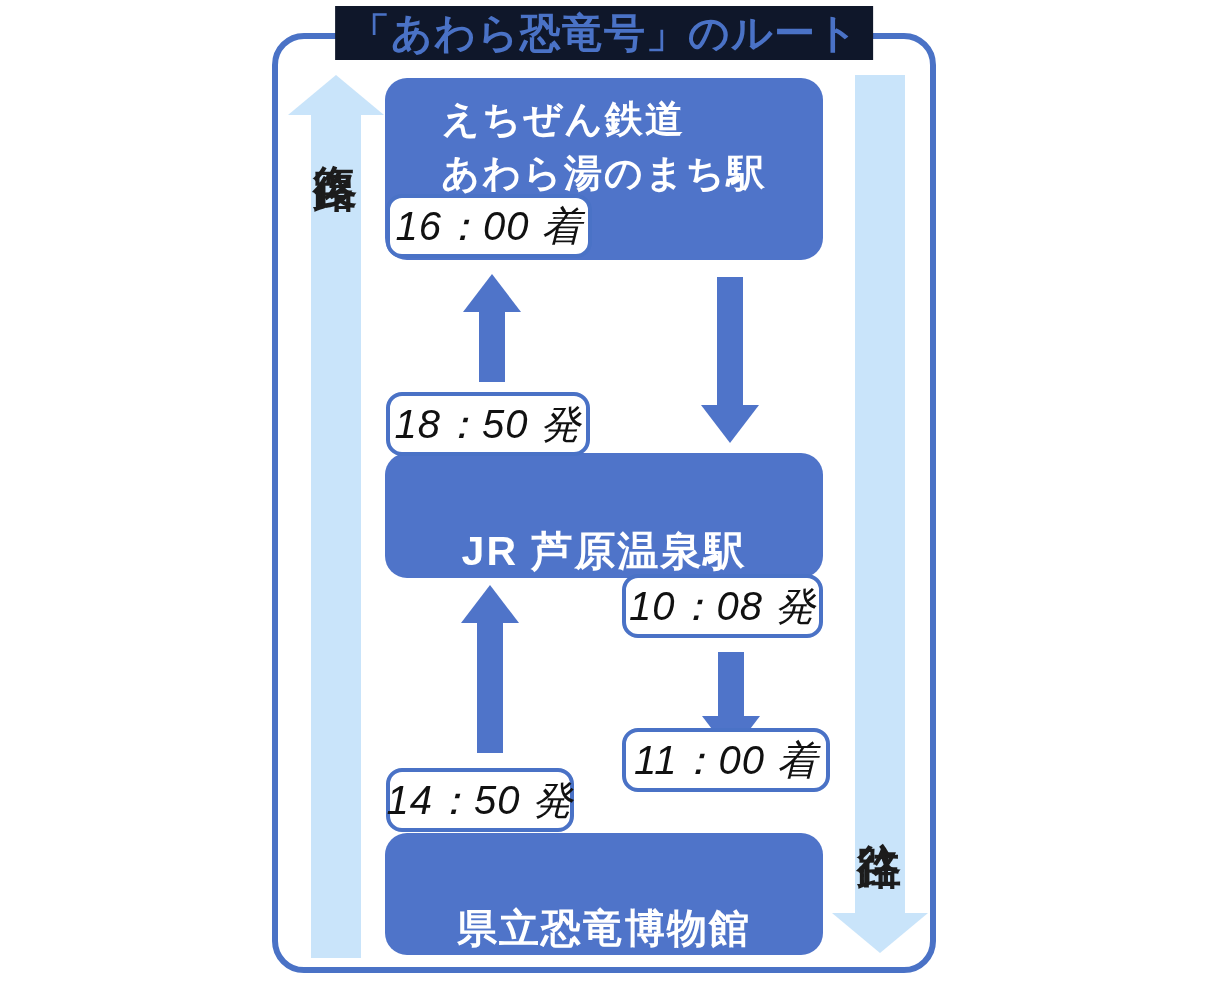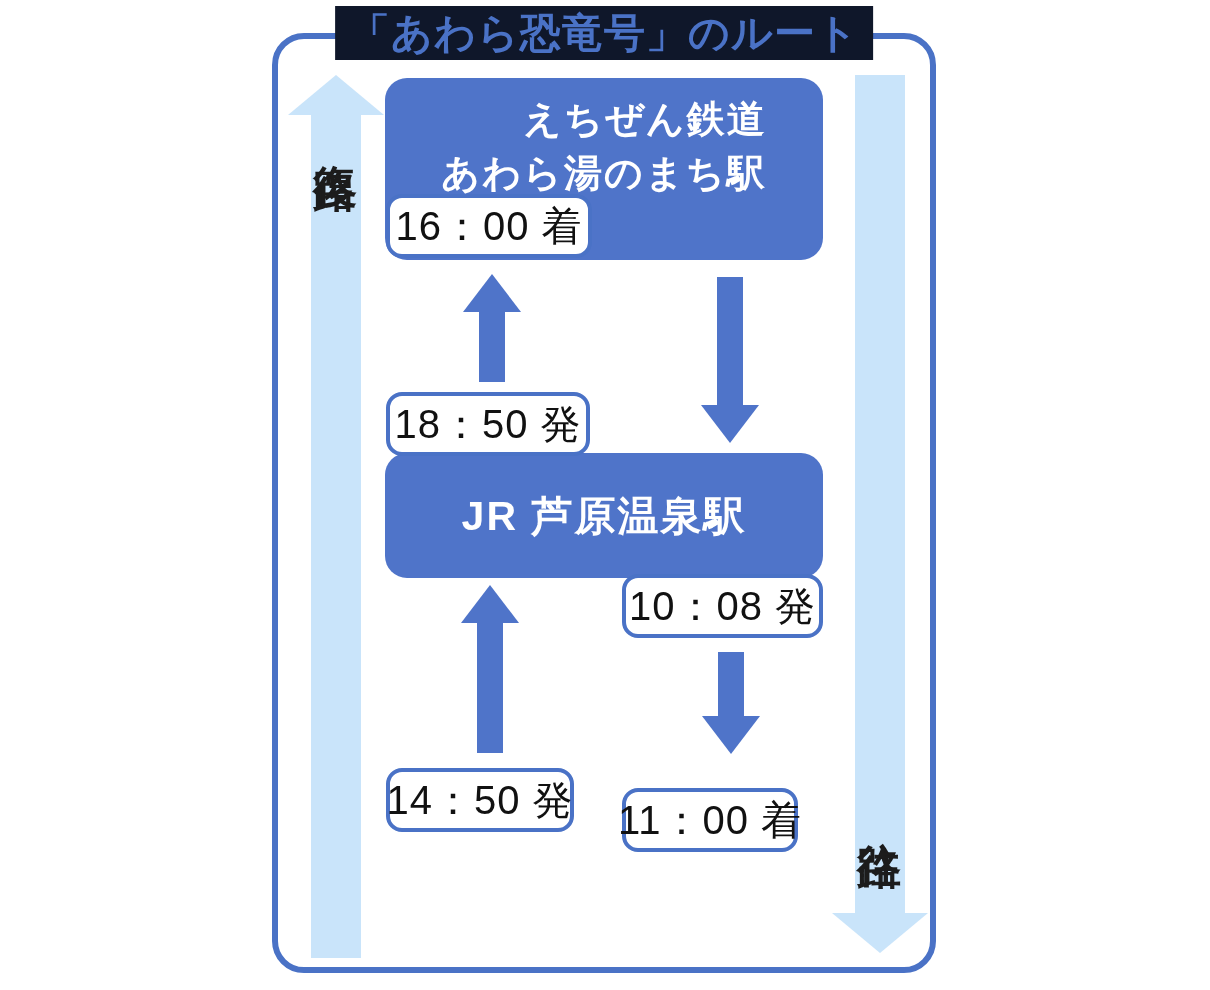--- a/index.html
+++ b/index.html
@@ -71,27 +71,27 @@
   .station-box {
     position: absolute;
     left: 385px;
     width: 438px;
     background: #4f74c9;
     border-radius: 22px;
     box-sizing: border-box;
     color: #ffffff;
     z-index: 2;
     display: flex;
-    align-items: center;
+    align-items: flex-end;
     justify-content: center;
   }
   .station-name {
     font-weight: 700;
     color: #ffffff;
-    text-align: right;
+    text-align: left;
     line-height: 54px;
     font-size: 38px;
     letter-spacing: 2px;
   }
   .station-name.single { text-align: center; font-size: 41px; }
   
   .time-chip {
     position: absolute;
     height: 64px;
     background: #ffffff;
@@ -100,20 +100,21 @@
     box-sizing: border-box;
     display: flex;
     align-items: center;
     justify-content: center;
     font-size: 40px;
     font-weight: 500;
     color: #111111;
     z-index: 4;
     white-space: nowrap;
     letter-spacing: 1px;
+    font-style: italic;
   }
   
   .conn { position: absolute; z-index: 1; }
   .conn-shaft {
     position: absolute;
     width: 26px;
     background: #4f74c9;
     left: 16px;
   }
   .conn-head-up {
@@ -179,16 +180,19 @@
     </div>
   </div>
   <div class="time-chip" style="left:386px; top:194px; width:206px;">16：00 着</div>
 
   <div class="station-box" style="top:453px; height:125px;">
     <div class="station-name single">JR 芦原温泉駅</div>
   </div>
   <div class="time-chip" style="left:386px; top:392px; width:204px;">18：50 発</div>
   <div class="time-chip" style="left:622px; top:574px; width:201px;">10：08 発</div>
 
+  <div class="station-box" style="top:833px; height:122px;">
+    <div class="station-name single" style="font-size:40px;">県立恐竜博物館</div>
+  </div>
   <div class="time-chip" style="left:386px; top:768px; width:188px;">14：50 発</div>
-  <div class="time-chip" style="left:622px; top:788px; width:176px;">11：00 着</div>
+  <div class="time-chip" style="left:622px; top:728px; width:208px;">11：00 着</div>
 
 </div>
 
 </body></html>

